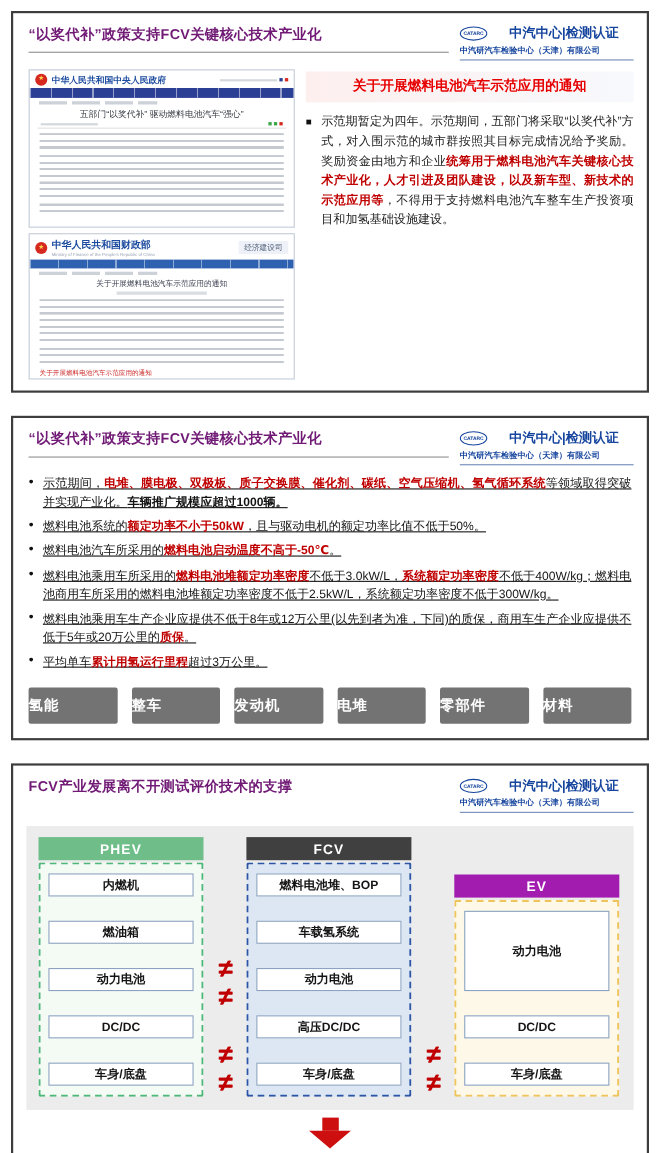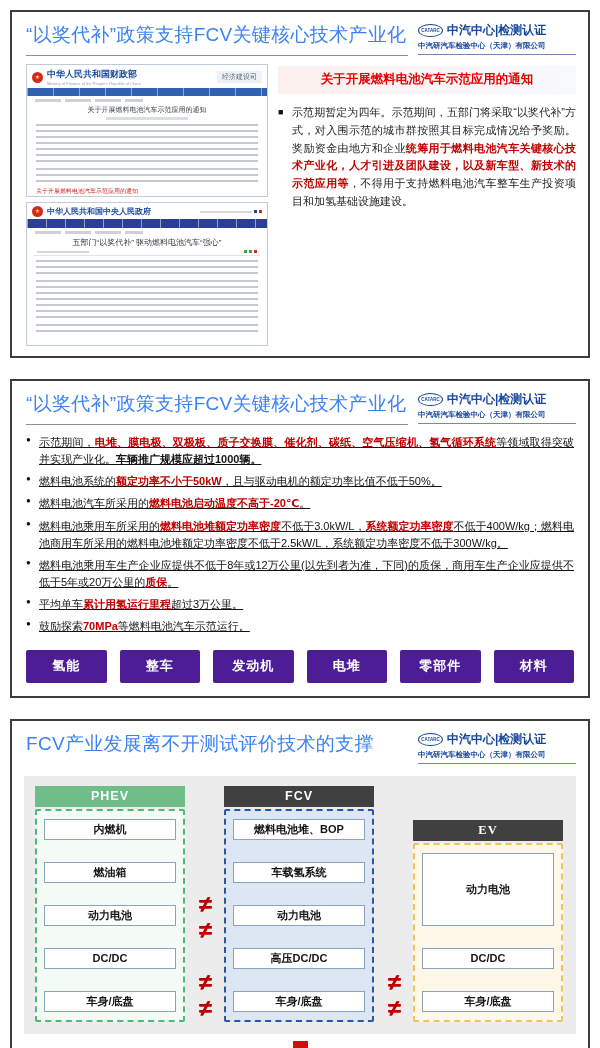--- a/index.html
+++ b/index.html
@@ -7,24 +7,24 @@
   body {
     width:600px; padding:10px;
     font-family:"Liberation Sans","DejaVu Sans",sans-serif;
     color:#111;
   }
   .panel { border:2px solid #3d3d3d; background:#fff; margin-bottom:21px; }
   .panel:last-child { margin-bottom:0; }
 
   
   .panel-head { display:flex; justify-content:space-between; align-items:flex-start; padding:10px 12px 0 14px; }
-  .slide-title { flex:1; font-size:19px; font-weight:normal; color:#3b82f6; letter-spacing:.3px; padding-bottom:7px; }
+  .slide-title { flex:1; font-size:13px; font-weight:bold; color:#701a75; letter-spacing:.3px; padding-bottom:7px; }
   .with-line .slide-title { border-bottom:1px solid #8f8f8f; }
   .logo { width:158px; flex:none; margin-left:10px; border-bottom:1px solid #7289b8; padding-bottom:3px; }
-  .logo-top { display:flex; align-items:center; gap:4px; color:#16459e; font-weight:bold; font-size:12px; white-space:nowrap; }
+  .logo-top { display:flex; align-items:center; gap:20px; color:#16459e; font-weight:bold; font-size:12px; white-space:nowrap; }
   .logo-oval { width:25px; height:13px; flex:none; border:1.5px solid #16459e; border-radius:50%;
                display:inline-flex; align-items:center; justify-content:center;
                font-size:4.5px; color:#16459e; letter-spacing:0; }
   .logo-sub { font-size:7.5px; color:#16459e; font-weight:bold; margin-top:2px; white-space:nowrap; }
 
   .r { color:#c00000; font-weight:bold; }
   .b { font-weight:bold; }
 
   
   .s1-body { display:flex; gap:10px; padding:8px 12px 10px 14px; }
@@ -62,34 +62,34 @@
                    font-size:12.5px; text-align:center; padding:5px 0 6px; margin:2px 0 10px; }
   .s1-list { list-style:none; margin:0; padding:0; font-size:11px; line-height:1.62; color:#1c1c1c; text-align:justify; }
   .s1-list li { position:relative; padding-left:14px; margin-bottom:8px; }
   .s1-list li::before { content:"■"; position:absolute; left:0; top:1px; font-size:9px; color:#111; }
 
   
   .s2-list { list-style:none; margin:0; padding:9px 14px 2px; font-size:11px; line-height:1.56; color:#141414; text-align:justify; }
   .s2-list li { position:relative; padding-left:13px; margin-bottom:5px;text-decoration:underline; }
   .s2-list li::before { content:"●"; position:absolute; left:0; top:0; font-size:8px; color:#111; }
   .btn-row { display:flex; gap:13px; padding:7px 14px 13px; }
-  .btn { flex:1; background:#4c1d95; color:#fff; font-weight:bold; font-size:13px; text-align:center;
+  .btn { flex:1; background:#737373; color:#fff; font-weight:bold; font-size:13px; text-align:left;
          padding:7px 0 8px; border-radius:2px; letter-spacing:1px; }
 
   
   .diagram { background:#ececec; margin:12px 12px 0; padding:10px 11px 12px; display:flex; align-items:flex-end; }
   .dcol { width:150px; flex:none; }
   .dcol-head { height:21px; display:flex; align-items:center; justify-content:center;
                color:#fff; font-weight:bold; font-size:12.5px; letter-spacing:1px; }
   .dcol-body { border:2px dashed; border-radius:2px; margin-top:2px; padding:8px 7px; }
   .phev .dcol-head { background:#6fbe8a; }
   .phev .dcol-body { border-color:#4db87a; background:#f4faf4; }
   .fcv .dcol-head { background:#404040; }
   .fcv .dcol-body { border-color:#2d55a5; background:#dde7f4; }
-  .ev .dcol-head { background:#404040;font-family:Liberation Serif, serif; }
+  .ev .dcol-head { background:#a21caf; }
   .ev .dcol-body { border-color:#eec45b; background:#fdf8e8; }
   .dbox { height:21px; margin-bottom:22px; background:#fff; border:1px solid #8ba3c0;
           display:flex; align-items:center; justify-content:center;
           font-size:11px; font-weight:bold; color:#141414; white-space:nowrap; }
   .dbox:last-child { margin-bottom:0; }
   .dbox.tall { height:73px; }
   .neq-col { width:39px; flex:none; display:flex; flex-direction:column; margin-top:33px; }
   .neq-slot { height:26px; display:flex; align-items:center; justify-content:center; }
   .neq { color:#c00000; font-size:23px; font-weight:bold; text-shadow:.7px 0 #c00000; font-style:italic; }
 
@@ -109,38 +109,20 @@
     <div class="logo">
       <div class="logo-top">
         <span class="logo-oval">CATARC</span>
         <span>中汽中心|检测认证</span>
       </div>
       <div class="logo-sub">中汽研汽车检验中心（天津）有限公司</div>
     </div>
   </div>
   <div class="s1-body">
     <div class="shots">
-      <div class="shot shot1">
-        <div class="shot-head">
-          <span class="emblem">★</span>
-          <div>
-            <div class="shot-site">中华人民共和国财政部</div>
-            <div class="shot-site-en">Ministry of Finance of the People's Republic of China</div>
-          </div>
-          <div class="shot-dept">经济建设司</div>
-        </div>
-        <div class="shot-nav"></div>
-        <div class="crumb"></div>
-        <div class="shot-doc-title">关于开展燃料电池汽车示范应用的通知</div>
-        <div class="shot-meta"></div>
-        <div class="lines lh14"></div>
-        <div class="lines lh22"></div>
-        <div class="lines lh16"></div>
-        <div class="shot-red">关于开展燃料电池汽车示范应用的通知</div>
-      </div>
       <div class="shot shot2">
         <div class="shot-head">
           <span class="emblem">★</span>
           <div class="shot-site">中华人民共和国中央人民政府</div>
           <div class="gov-bits">
             <span class="meta-line"></span>
               <span class="bit b"></span>
               <span class="bit r"></span>
           </div>
         </div>
@@ -153,20 +135,38 @@
           <span class="bit g"></span>
           <span class="bit g"></span>
           <span class="bit r"></span>
         </div>
         <div class="divider"></div>
         <div class="lines lh16"></div>
         <div class="lines lh20"></div>
         <div class="lines lh16"></div>
         <div class="lines lh10"></div>
       </div>
+      <div class="shot shot1">
+        <div class="shot-head">
+          <span class="emblem">★</span>
+          <div>
+            <div class="shot-site">中华人民共和国财政部</div>
+            <div class="shot-site-en">Ministry of Finance of the People's Republic of China</div>
+          </div>
+          <div class="shot-dept">经济建设司</div>
+        </div>
+        <div class="shot-nav"></div>
+        <div class="crumb"></div>
+        <div class="shot-doc-title">关于开展燃料电池汽车示范应用的通知</div>
+        <div class="shot-meta"></div>
+        <div class="lines lh14"></div>
+        <div class="lines lh22"></div>
+        <div class="lines lh16"></div>
+        <div class="shot-red">关于开展燃料电池汽车示范应用的通知</div>
+      </div>
     </div>
     <div class="s1-text">
       <div class="notice-banner">关于开展燃料电池汽车示范应用的通知</div>
       <ul class="s1-list">
         <li><span>示范期暂定为四年。示范期间，五部门将采取“以奖代补”方式，对入围示范的城市群按照其目标完成情况给予奖励。奖励资金由地方和企业</span><span class="r">统筹用于燃料电池汽车关键核心技术产业化，人才引进及团队建设，以及新车型、新技术的示范应用等</span><span>，不得用于支持燃料电池汽车整车生产投资项目和加氢基础设施建设。</span></li>
       </ul>
     </div>
   </div>
 </div>
 
@@ -177,25 +177,24 @@
       <div class="logo-top">
         <span class="logo-oval">CATARC</span>
         <span>中汽中心|检测认证</span>
       </div>
       <div class="logo-sub">中汽研汽车检验中心（天津）有限公司</div>
     </div>
   </div>
   <ul class="s2-list">
     <li><span>示范期间，</span><span class="r">电堆、膜电极、双极板、质子交换膜、催化剂、碳纸、空气压缩机、氢气循环系统</span><span>等领域取得突破并实现产业化。</span><span class="b">车辆推广规模应超过1000辆。</span></li>
     <li><span>燃料电池系统的</span><span class="r">额定功率不小于50kW</span><span>，且与驱动电机的额定功率比值不低于50%。</span></li>
-    <li><span>燃料电池汽车所采用的</span><span class="r">燃料电池启动温度不高于-20℃</span><span>。</span></li>
+    <li><span>燃料电池汽车所采用的</span><span class="r">燃料电池启动温度不高于-50℃</span><span>。</span></li>
     <li><span>燃料电池乘用车所采用的</span><span class="r">燃料电池堆额定功率密度</span><span>不低于3.0kW/L，</span><span class="r">系统额定功率密度</span><span>不低于400W/kg；燃料电池商用车所采用的燃料电池堆额定功率密度不低于2.5kW/L，系统额定功率密度不低于300W/kg。</span></li>
     <li><span>燃料电池乘用车生产企业应提供不低于8年或12万公里(以先到者为准，下同)的质保，商用车生产企业应提供不低于5年或20万公里的</span><span class="r">质保</span><span>。</span></li>
     <li><span>平均单车</span><span class="r">累计用氢运行里程</span><span>超过3万公里。</span></li>
-    <li><span>鼓励探索</span><span class="r">70MPa</span><span>等燃料电池汽车示范运行。</span></li>
   </ul>
   <div class="btn-row">
     <div class="btn">氢能</div>
     <div class="btn">整车</div>
     <div class="btn">发动机</div>
     <div class="btn">电堆</div>
     <div class="btn">零部件</div>
     <div class="btn">材料</div>
   </div>
 </div>

